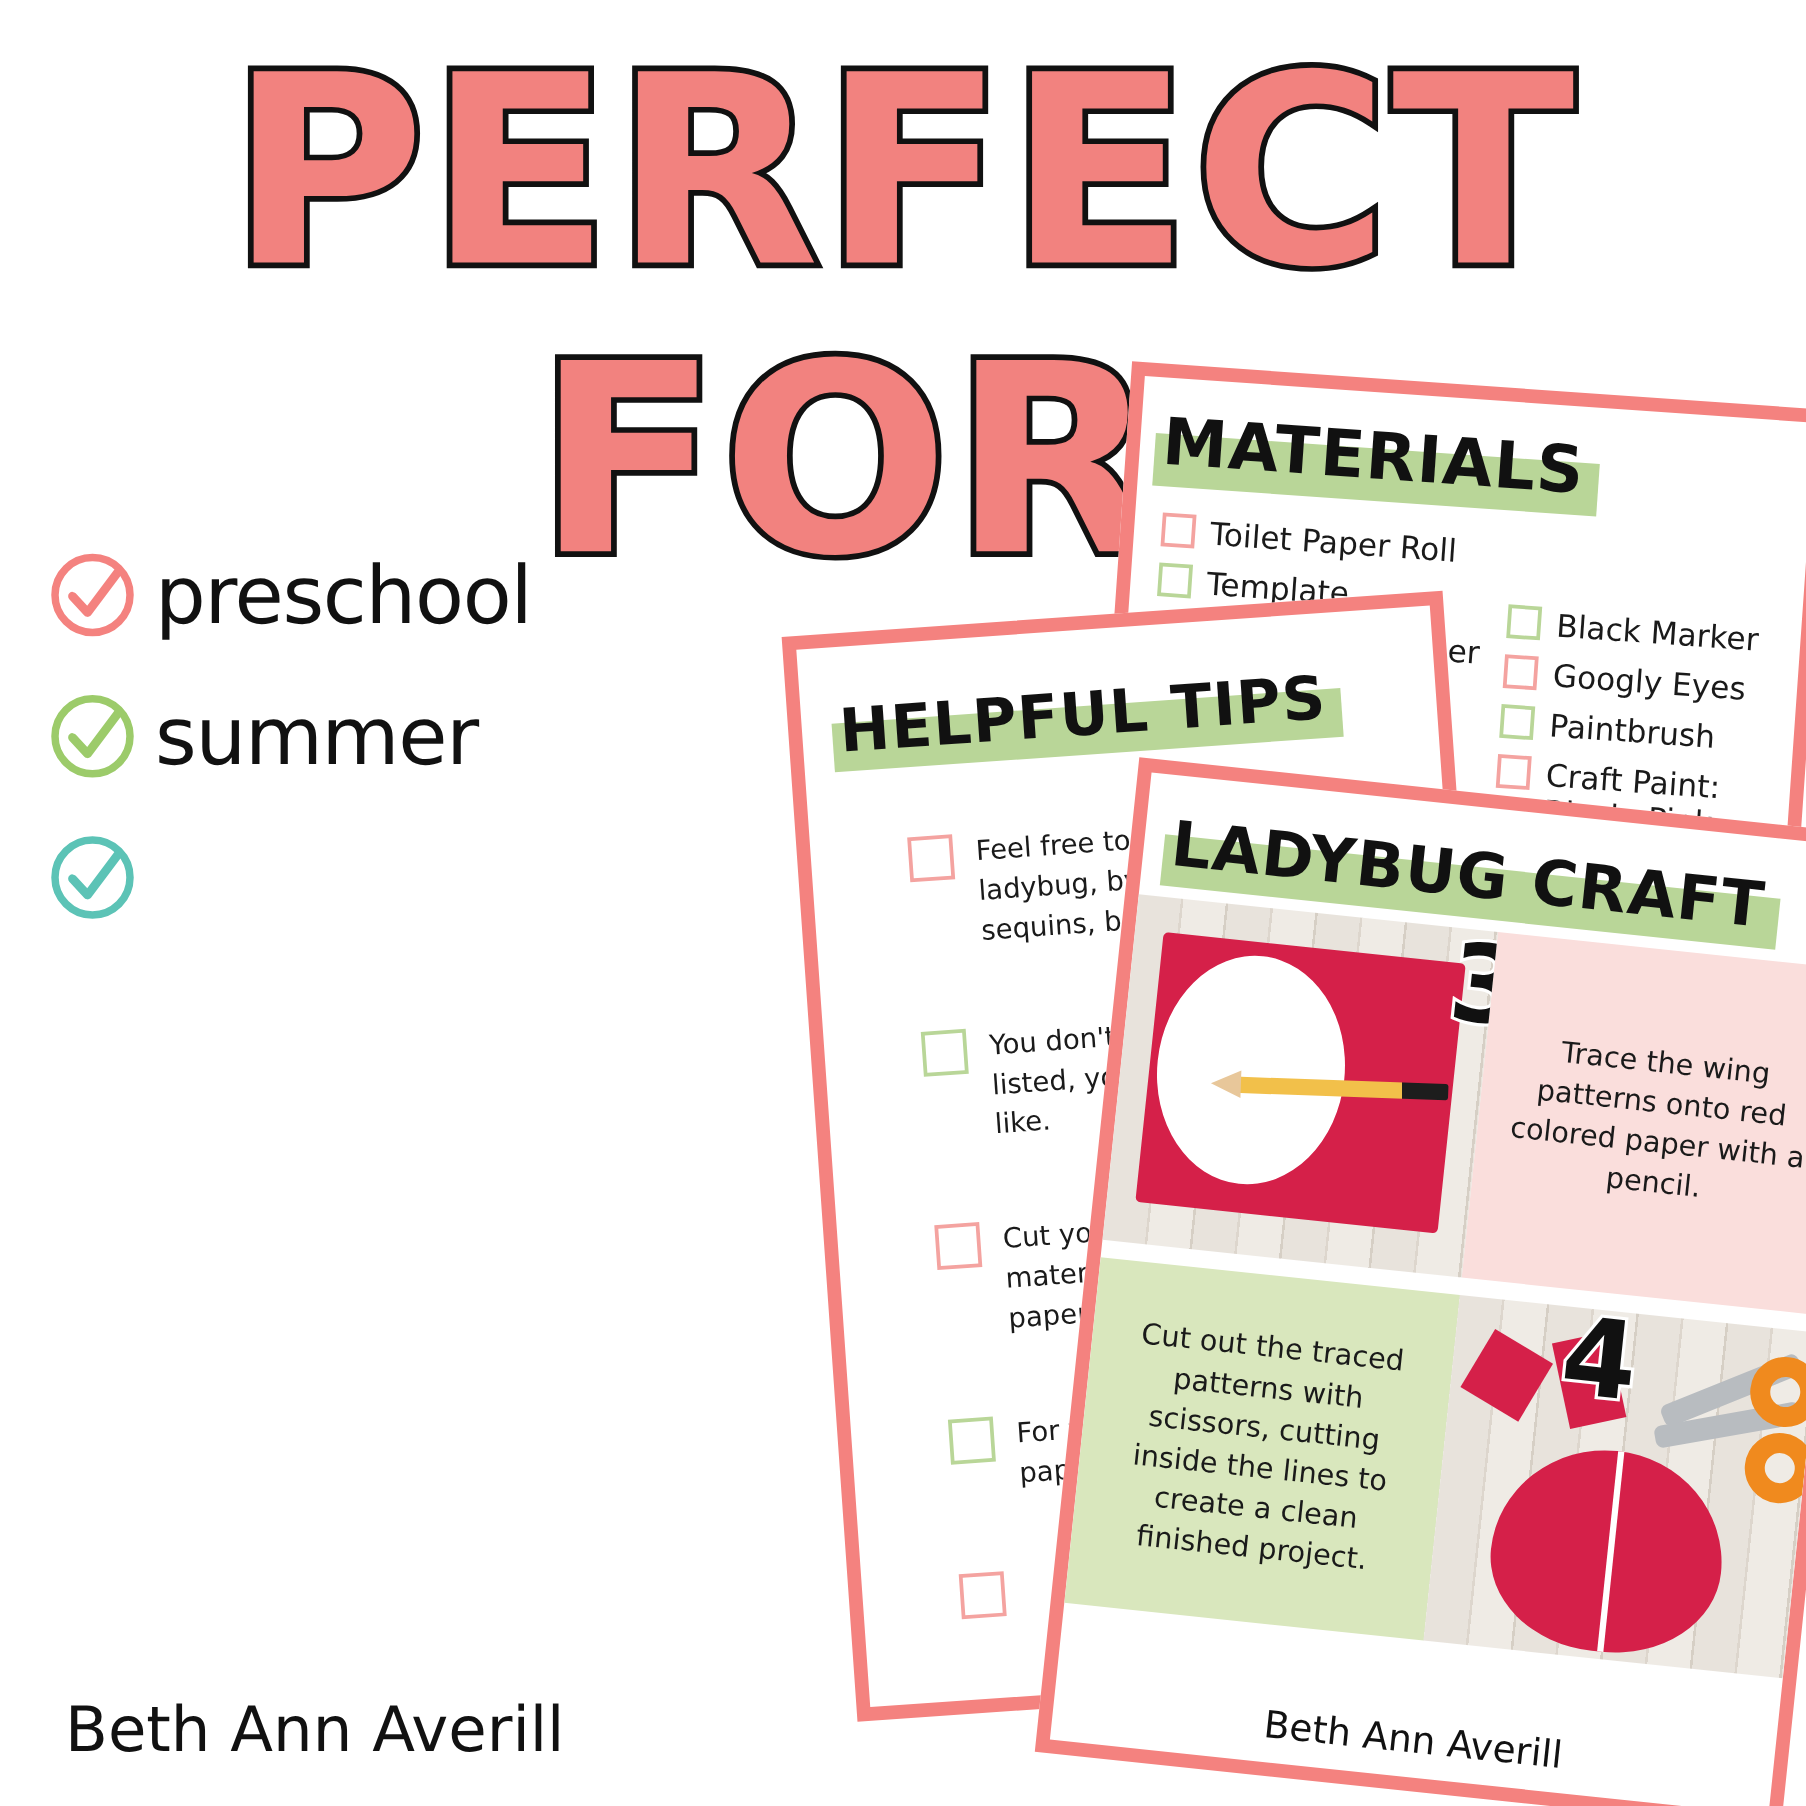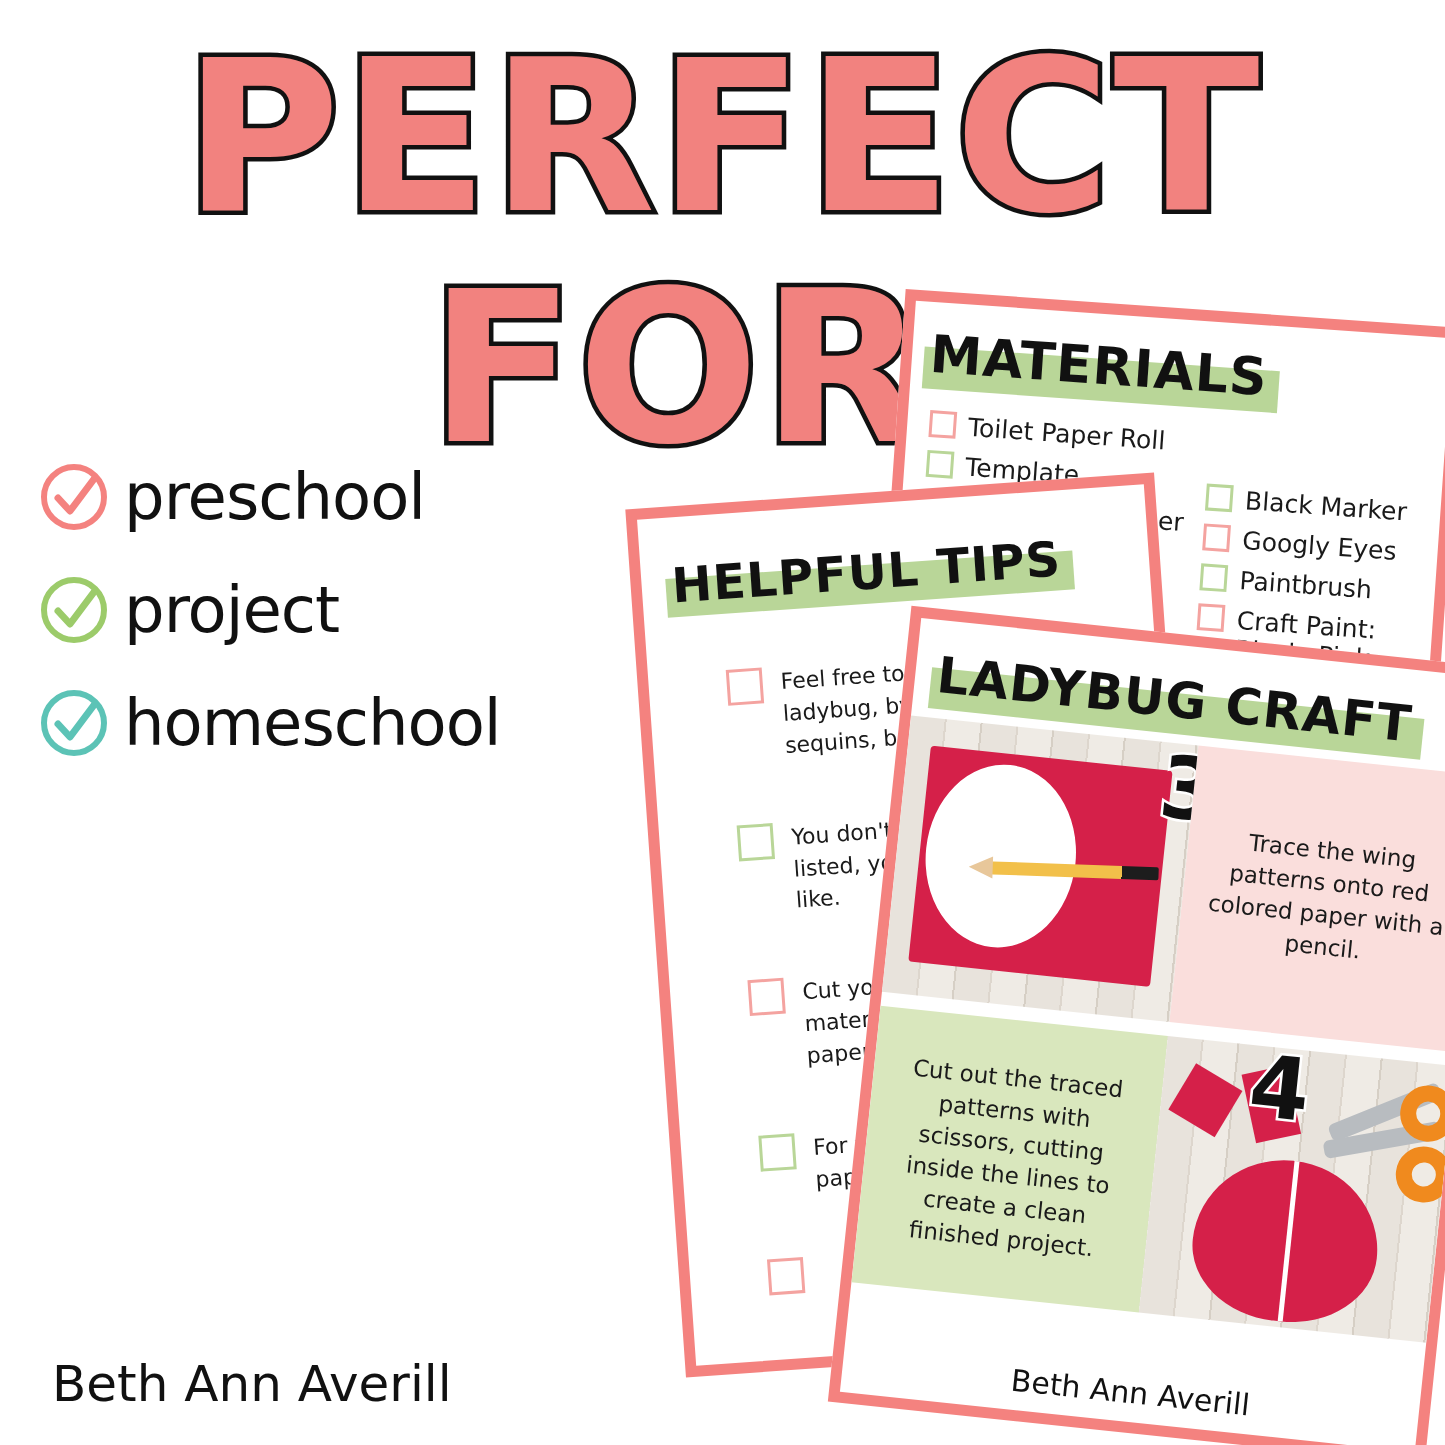--- a/index.html
+++ b/index.html
@@ -36,21 +36,21 @@
 
   
   .checklist {
     position: absolute;
     left: 38px;
     top: 440px;
     width: 660px;
   }
   .check-row {
     display: flex;
-    align-items: center;
+    align-items: flex-start;
     height: 113px;
   }
   .check-mark {
     width: 72px;
     height: 72px;
     flex: 0 0 72px;
     position: relative;
     margin-right: 14px;
   }
   .check-mark svg { display: block; }
@@ -334,31 +334,30 @@
 
 
 
   <div class="check-row">
     <span class="check-mark">
       <svg width="72" height="72" viewBox="0 0 72 72">
         <circle cx="36" cy="36" r="30" fill="none" stroke="#9ccb6a" stroke-width="6"></circle>
         <path d="M20 37 L32 50 L56 18" fill="none" stroke="#9ccb6a" stroke-width="7" stroke-linecap="round" stroke-linejoin="round"></path>
       </svg>
     </span>
-    <span class="check-label">project</span>
+    <span class="check-label">summer</span>
   </div>
 
   <div class="check-row">
     <span class="check-mark">
       <svg width="72" height="72" viewBox="0 0 72 72">
         <circle cx="36" cy="36" r="30" fill="none" stroke="#5cc3b6" stroke-width="6"></circle>
         <path d="M20 37 L32 50 L56 18" fill="none" stroke="#5cc3b6" stroke-width="7" stroke-linecap="round" stroke-linejoin="round"></path>
       </svg>
     </span>
-    <span class="check-label">homeschool</span>
   </div>
 
 
 </div>
 
 <div class="signature">Beth Ann Averill</div>
 
 <div class="pages">
 
   <div class="page page-materials">

